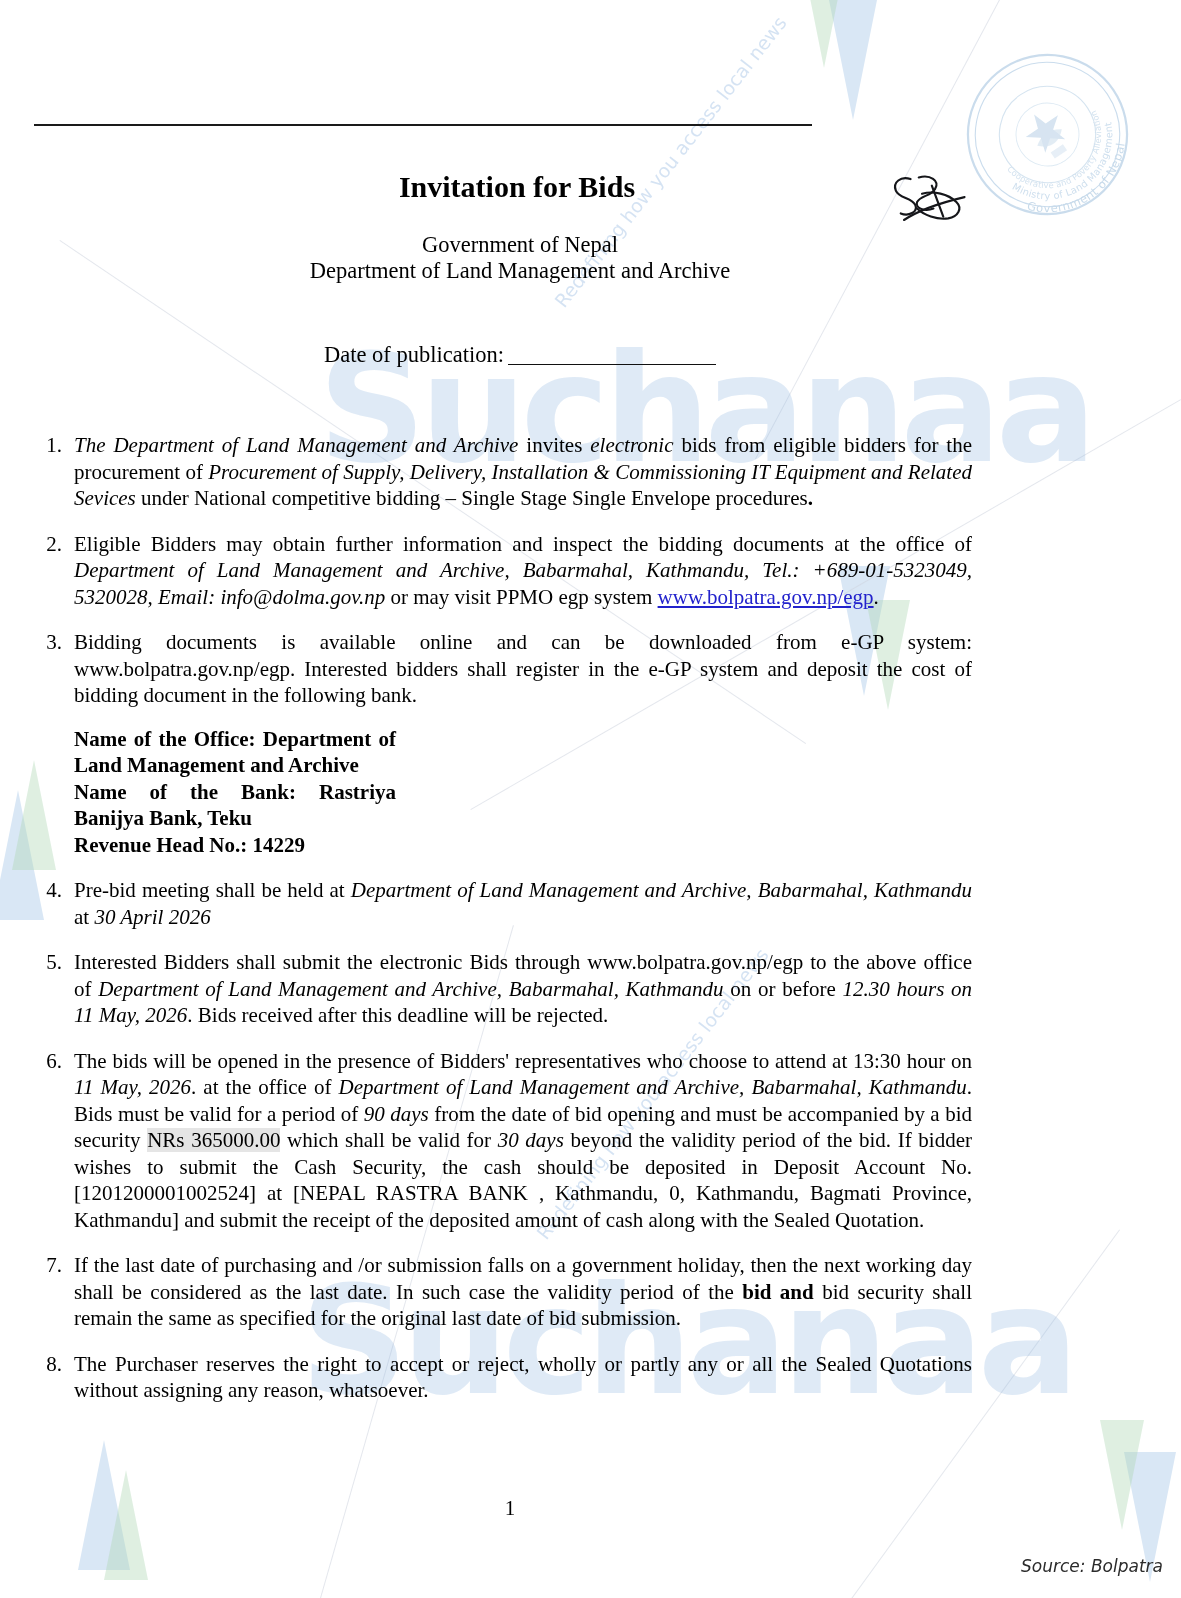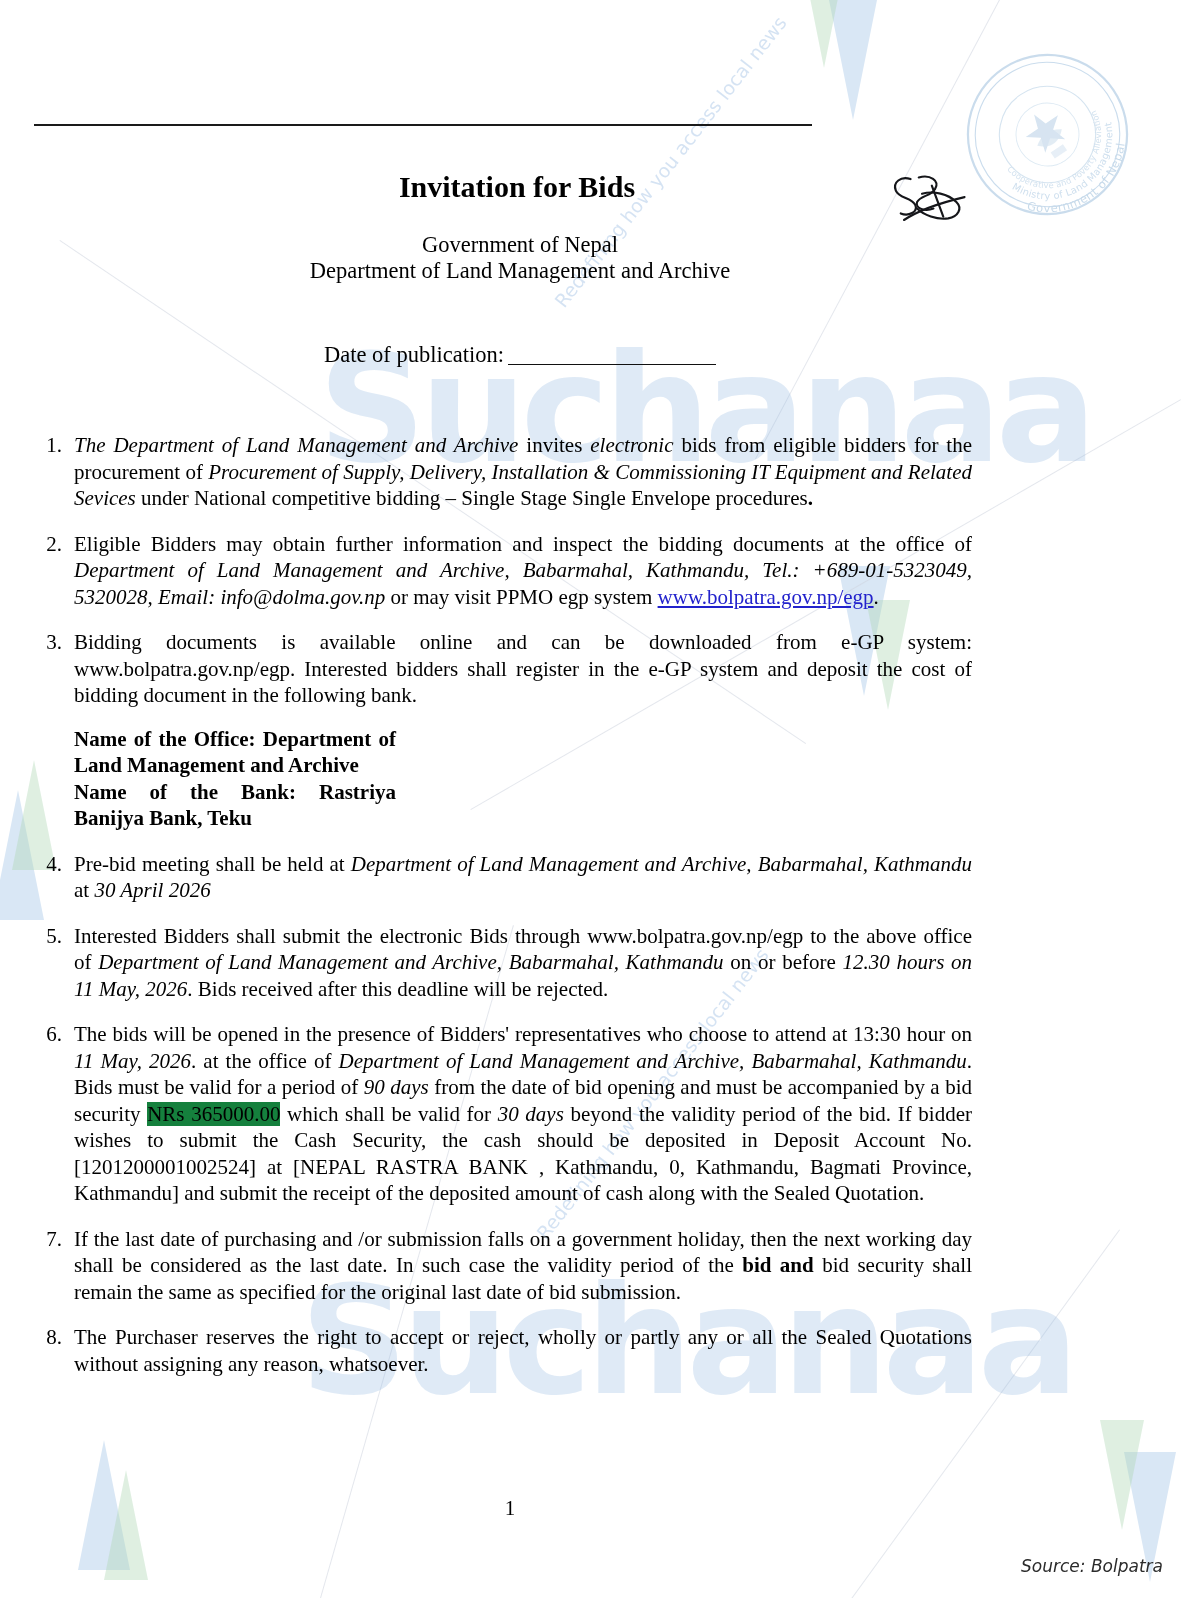--- a/index.html
+++ b/index.html
@@ -158,21 +158,21 @@
   }
   .clause-body p { margin: 0; }
   b, .b { font-weight: bold; }
   i, .i { font-style: italic; }
   .bi { font-weight: normal; font-style: italic; }
   .link {
     color: #2222cc;
     text-decoration: underline;
   }
   .hl {
-    background: #15803d;
+    background: #e5e5e5;
   }
   .bank-block {
     font-size: 21px;
     line-height: 26.5px;
     font-weight: bold;
     margin-top: 17px;
   }
   .bank-row { display: flex; }
   .bank-c1 { width: 322px; flex: 0 0 322px; }
   .bank-c2 { flex: 1 1 auto; }
@@ -298,20 +298,21 @@
           <div class="clause-body">
             <p><span>Bidding documents is available online and can be downloaded from e-GP system: www.bolpatra.gov.np/egp. Interested bidders shall register in the e-GP system and deposit the cost of bidding document in the following bank.</span></p>
             <div class="bank-block">
               <div class="bank-row">
                 <div class="bank-c1">Name of the Office: Department of Land Management and Archive</div>
               </div>
               <div class="bank-row">
                 <div class="bank-c1">Name of the Bank: Rastriya Banijya Bank, Teku</div>
               </div>
               <div class="bank-row">
+                <div class="bank-c1">Revenue Head No.: 14229</div>
               </div>
             </div>
           </div>
         </div>
         <div class="clause">
           <div class="clause-num">4.</div>
           <div class="clause-body">
             <p><span>Pre-bid meeting shall be held at </span><span class="bi">Department of Land Management and Archive, Babarmahal, Kathmandu</span><span> at </span><span class="bi">30 April 2026</span></p>
           </div>
         </div>

